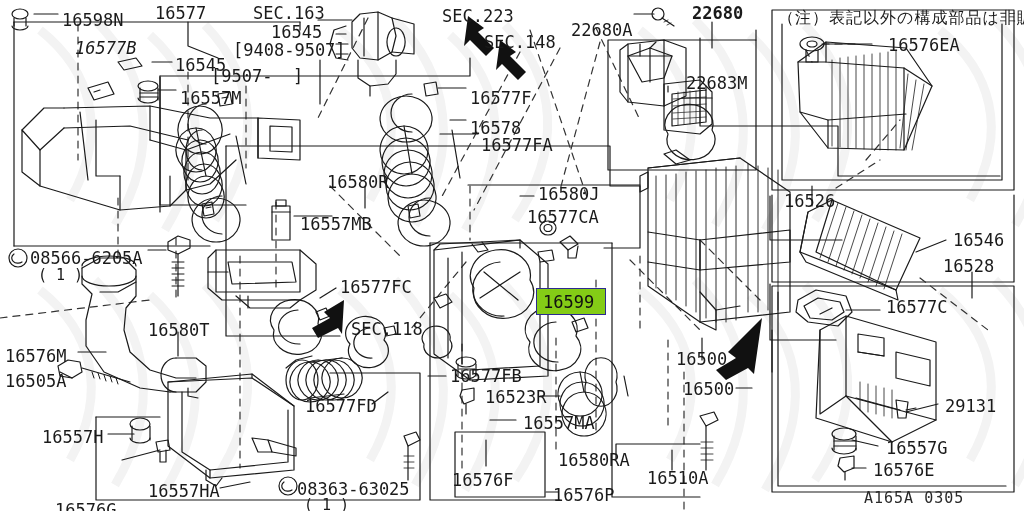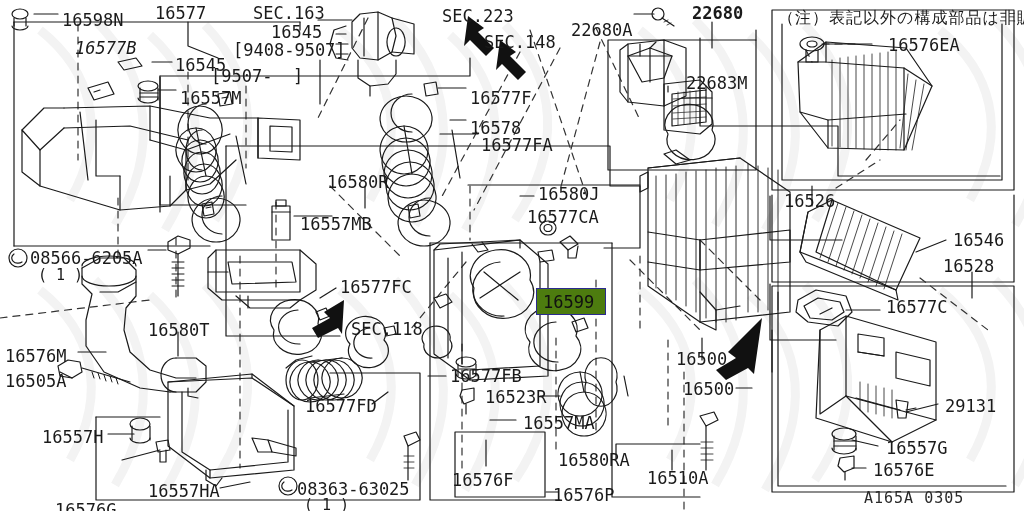--- a/index.html
+++ b/index.html
@@ -442,21 +442,21 @@
         <path d="M344 300 L324 312 L330 318 L312 328 L318 338 L338 328 L342 334 Z"></path>
         <path d="M762 318 L728 352 L736 358 L716 370 L726 380 L748 368 L754 374 Z"></path>
       </g>
     </g>
   </svg>
 
   <div class="lbl jp" style="left:778px; top:10px;">（注）表記以外の構成部品は非販売</div>
 
   <div class="lbl foot" style="left:864px; top:491px;">A165A 0305</div>
 
-  <div class="hl" id="hl-box" style="left: 536px; top: 288px; width: 68px; height: 25px; background: #4d7c0f; border-color: rgb(43, 43, 143);">
+  <div class="hl" id="hl-box" style="left: 536px; top: 288px; width: 68px; height: 25px; background: #84cc16; border-color: rgb(43, 43, 143);">
     <span class="t" style="position:absolute;left:6px;top:3px;">16599</span>
   </div>
 
   <div id="labels">
       <div class="lbl" style="left: 62px; top: 12px;">16598N</div>
       <div class="lbl" style="left: 155px; top: 5px;">16577</div>
       <div class="lbl" style="left: 253px; top: 5px;">SEC.163</div>
       <div class="lbl" style="left: 271px; top: 24px;">16545</div>
       <div class="lbl" style="left: 233px; top: 42px;">[9408-9507]</div>
       <div class="lbl" style="left: 442px; top: 8px;">SEC.223</div>

